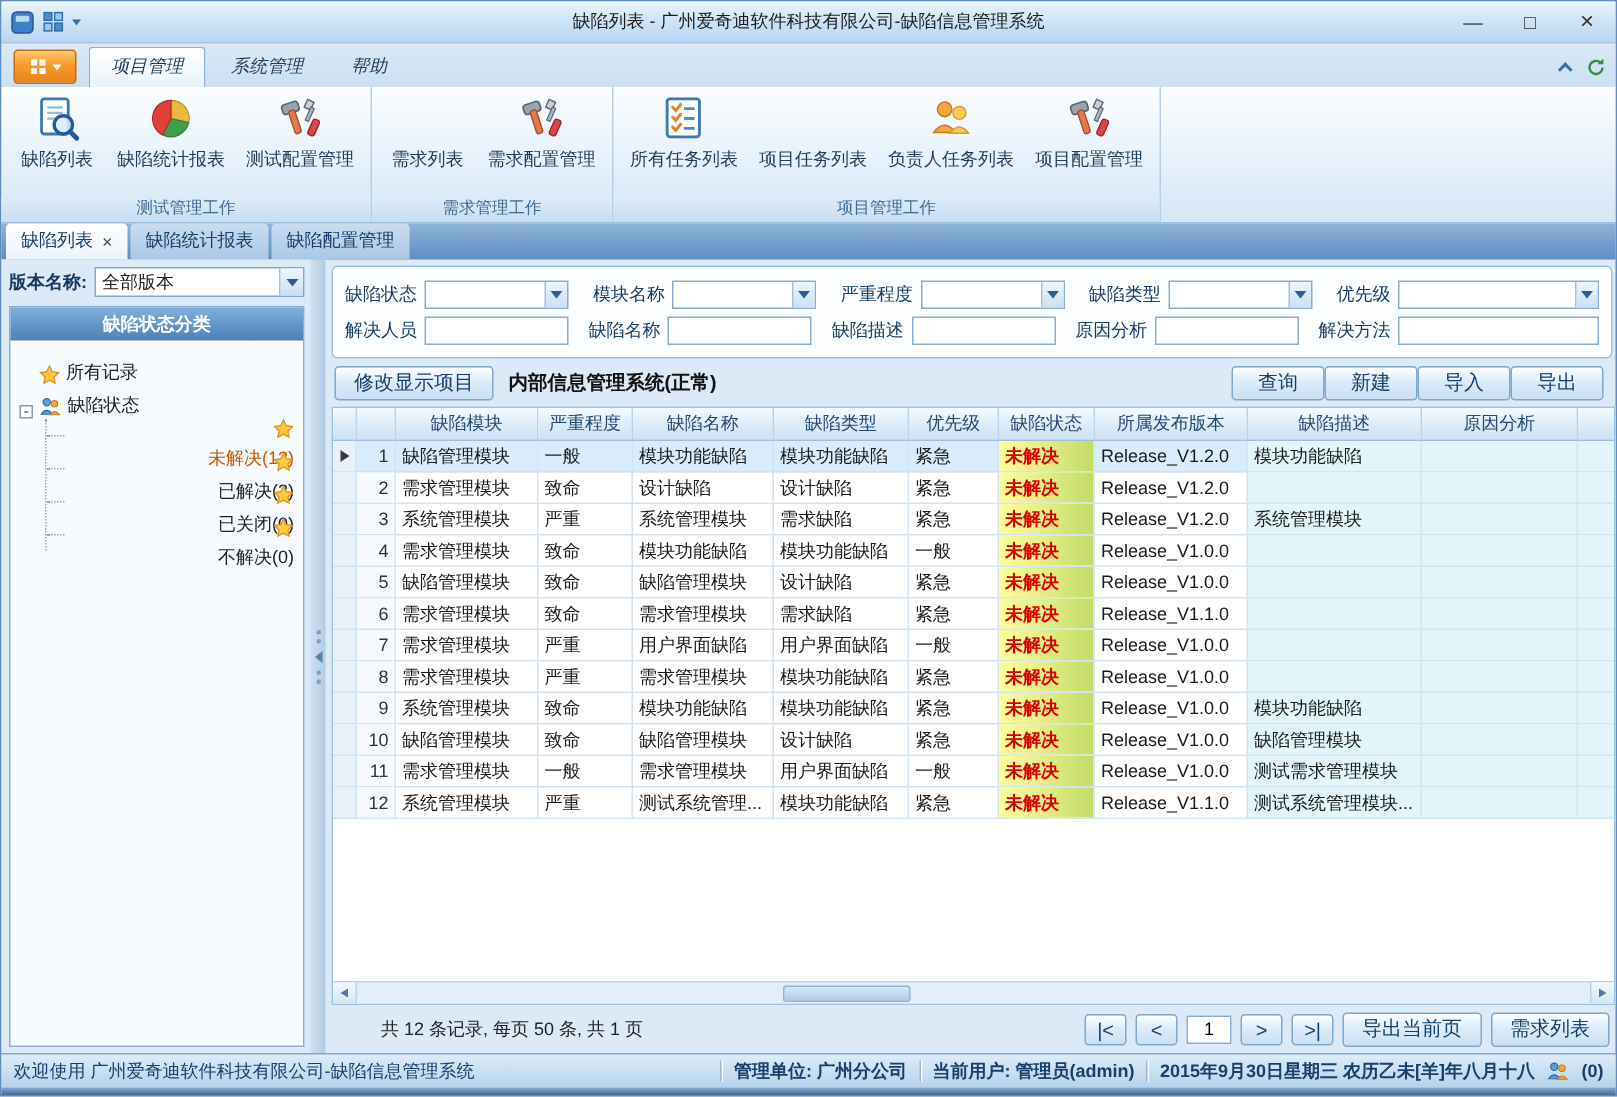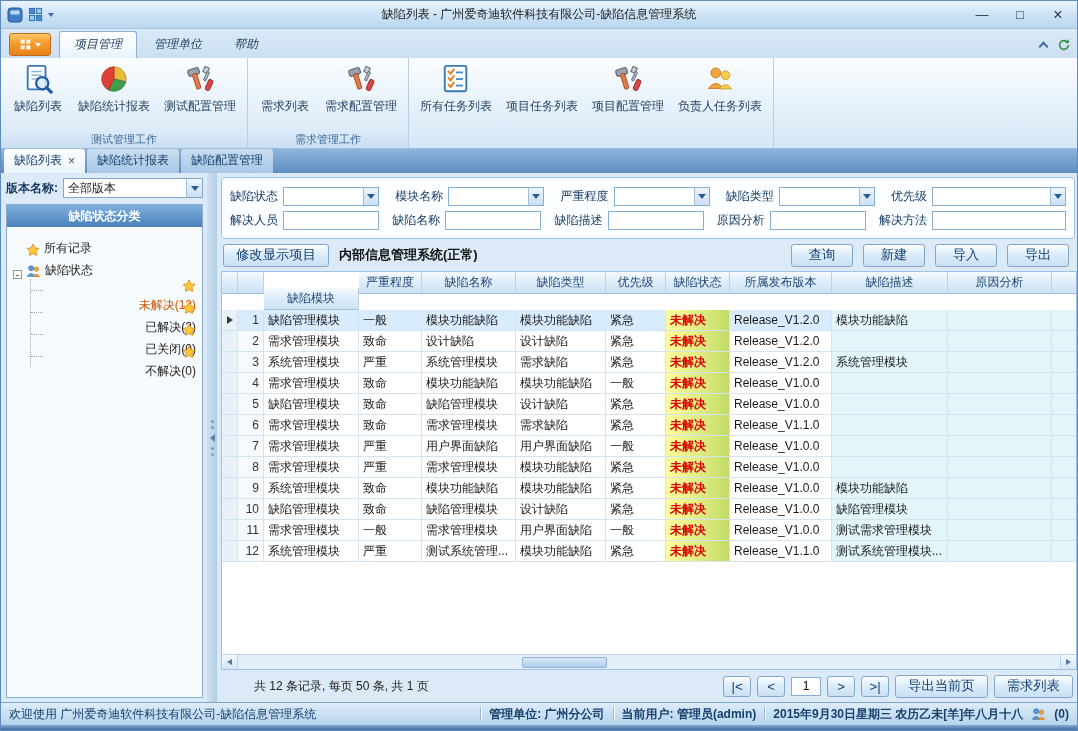--- a/index.html
+++ b/index.html
@@ -85,21 +85,21 @@
   .f-label { color:#173e68; white-space:nowrap; }
   .f-box { width:96px; height:19px; border:1px solid #86aed2; background:#fff; display:flex; align-items:stretch; }
   .f-pair.wide .f-box { width:134px; }
   .f-input { flex:1; border:none; outline:none; min-width:0; padding:0 3px; font:inherit; background:transparent; }
   .f-combo-btn { width:15px; display:flex; align-items:center; justify-content:center; background:linear-gradient(#eef6fd,#cadff2); border-left:1px solid #9fc0dd; }
 
   .toolbar-row { height:32px; display:flex; align-items:center; gap:10px; padding:0 4px 0 2px; }
   .btn { height:23px; padding:0 12px; border:1px solid #7fa8cc; border-radius:3px; color:#13406e; white-space:nowrap;
     background:linear-gradient(#fdfeff,#dcecfa 45%,#c9e0f4); display:inline-flex; align-items:center; justify-content:center; }
   .sys-title { font-weight:bold; font-size:13px; color:#111; }
-  .toolbar-actions { margin-left:auto; display:flex; gap:10px; padding-right:4px; }
+  .toolbar-actions { margin-left:auto; display:flex; padding-right:4px; }
   .toolbar-actions .btn { min-width:62px; }
 
   
   .grid-wrap { flex:1; min-height:0; border:1px solid #9cc3e5; background:#fff; display:flex; flex-direction:column; margin-right:0; overflow:hidden; }
   .grid-scroll { flex:1; overflow:hidden; }
   .g-row, .g-header { display:flex; width:880px; }
   .g-cell { flex:0 0 auto; height:21px; line-height:20px; padding:0 4px; border-right:1px solid #d2e4f2; border-bottom:1px solid #d2e4f2;
     overflow:hidden; white-space:nowrap; text-overflow:ellipsis; }
   .g-head { height:22px; line-height:21px; text-align:center; color:#234a75;
     background:linear-gradient(#f5fafe,#d9eaf8 60%,#cfe3f4); border-right:1px solid #b9d3ea; border-bottom:1px solid #9fbedb; }
@@ -175,21 +175,21 @@
             <rect x="2" y="2" width="5" height="5" fill="#fff"></rect>
             <rect x="9" y="2" width="5" height="5" fill="#fff" opacity="0.85"></rect>
             <rect x="2" y="9" width="5" height="5" fill="#fff" opacity="0.85"></rect>
             <rect x="9" y="9" width="5" height="5" fill="#fff"></rect>
           </svg>
         </span>
       <span class="app-menu-arrow"></span>
     </div>
     <div class="ribbon-tabs" id="ribbon-tabs">
         <div class="ribbon-tab active">项目管理</div>
-        <div class="ribbon-tab">管理单位</div>
+        <div class="ribbon-tab">系统管理</div>
         <div class="ribbon-tab">帮助</div>
       </div>
     <div class="ribbon-right">
       <span class="chevron-up"></span>
       <span class="icon" id="refresh-ic">
           <svg viewBox="0 0 16 16" width="14" height="14">
             <path d="M13 8a5 5 0 1 1-1.6-3.7" fill="none" stroke="#3a8a4a" stroke-width="1.8"></path>
             <path d="M13.6 1.2 v4.4 h-4.4 z" fill="#3a8a4a"></path>
           </svg>
         </span>
@@ -274,41 +274,42 @@
             </span>
             <div class="rib-btn-label">所有任务列表</div>
           </div>
           <div class="rib-btn">
             <span class="icon"></span>
             <div class="rib-btn-label">项目任务列表</div>
           </div>
           <div class="rib-btn">
             <span class="icon">
               <svg viewBox="0 0 32 32" width="30" height="30">
+                <circle cx="11.5" cy="9.5" r="5.2" fill="#f4a63c" stroke="#c87820" stroke-width="1"></circle>
+                <path d="M3.5 26 q8 -10.5 16 0 z" fill="#f4a63c" stroke="#c87820" stroke-width="1"></path>
+                <circle cx="22" cy="12" r="4.6" fill="#f8cc52" stroke="#caa02c" stroke-width="1"></circle>
+                <path d="M15 26.5 q7 -9 13.5 0 z" fill="#f8cc52" stroke="#caa02c" stroke-width="1"></path>
+              </svg>
+            </span>
+            <div class="rib-btn-label">负责人任务列表</div>
+          </div>
+          <div class="rib-btn">
+            <span class="icon">
+              <svg viewBox="0 0 32 32" width="30" height="30">
                 <rect x="3" y="5" width="12" height="7" rx="2" fill="#9aa4b0" stroke="#5a6572" stroke-width="1.2" transform="rotate(-18 9 8)"></rect>
                 <rect x="10" y="10" width="4.6" height="17" rx="1.6" fill="#e07a4a" stroke="#a8502a" stroke-width="1" transform="rotate(-18 12 18)"></rect>
                 <rect x="20" y="3" width="5" height="6" fill="#c8ced6" stroke="#5a6572" stroke-width="1" transform="rotate(24 22 6)"></rect>
                 <rect x="21.6" y="8" width="2.6" height="10" fill="#aab4c0" stroke="#5a6572" stroke-width="0.8" transform="rotate(24 23 13)"></rect>
                 <rect x="23.4" y="16.5" width="5" height="12" rx="2" fill="#d84848" stroke="#982c2c" stroke-width="1" transform="rotate(24 26 22)"></rect>
               </svg>
             </span>
             <div class="rib-btn-label">项目配置管理</div>
           </div>
-          <div class="rib-btn">
-            <span class="icon">
-              <svg viewBox="0 0 32 32" width="30" height="30">
-                <circle cx="11.5" cy="9.5" r="5.2" fill="#f4a63c" stroke="#c87820" stroke-width="1"></circle>
-                <path d="M3.5 26 q8 -10.5 16 0 z" fill="#f4a63c" stroke="#c87820" stroke-width="1"></path>
-                <circle cx="22" cy="12" r="4.6" fill="#f8cc52" stroke="#caa02c" stroke-width="1"></circle>
-                <path d="M15 26.5 q7 -9 13.5 0 z" fill="#f8cc52" stroke="#caa02c" stroke-width="1"></path>
-              </svg>
-            </span>
-            <div class="rib-btn-label">负责人任务列表</div>
-          </div>
         </div>
+        <div class="rib-group-label">项目管理工作</div>
       </div>
     </div>
 
   <div class="doc-tabbar" id="doc-tabs">
       <div class="doc-tab active">
         <span>缺陷列表</span>
         <span class="tab-close">×</span>
       </div>
       <div class="doc-tab">
         <span>缺陷统计报表</span>
@@ -493,21 +494,21 @@
             <button class="btn">导入</button>
             <button class="btn">导出</button>
           </div>
       </div>
 
       <div class="grid-wrap">
         <div class="grid-scroll">
           <div class="g-header" id="grid-header">
               <div class="g-cell g-head g-ind"></div>
               <div class="g-cell g-head g-num"></div>
-              <div class="g-cell g-head" style="width: 95px; flex-basis: 95px; margin-top: 16px;">缺陷模块</div>
+              <div class="g-cell g-head" style="width: 95px; flex-basis: 95px;">缺陷模块</div>
               <div class="g-cell g-head" style="width: 63px; flex-basis: 63px;">严重程度</div>
               <div class="g-cell g-head" style="width: 94px; flex-basis: 94px;">缺陷名称</div>
               <div class="g-cell g-head" style="width: 90px; flex-basis: 90px;">缺陷类型</div>
               <div class="g-cell g-head" style="width: 60px; flex-basis: 60px;">优先级</div>
               <div class="g-cell g-head" style="width: 64px; flex-basis: 64px;">缺陷状态</div>
               <div class="g-cell g-head" style="width: 102px; flex-basis: 102px;">所属发布版本</div>
               <div class="g-cell g-head" style="width: 116px; flex-basis: 116px;">缺陷描述</div>
               <div class="g-cell g-head" style="width: 104px; flex-basis: 104px;">原因分析</div>
               <div class="g-cell g-head" style="width: 120px; flex-basis: 120px;">解决方法</div>
             </div>

